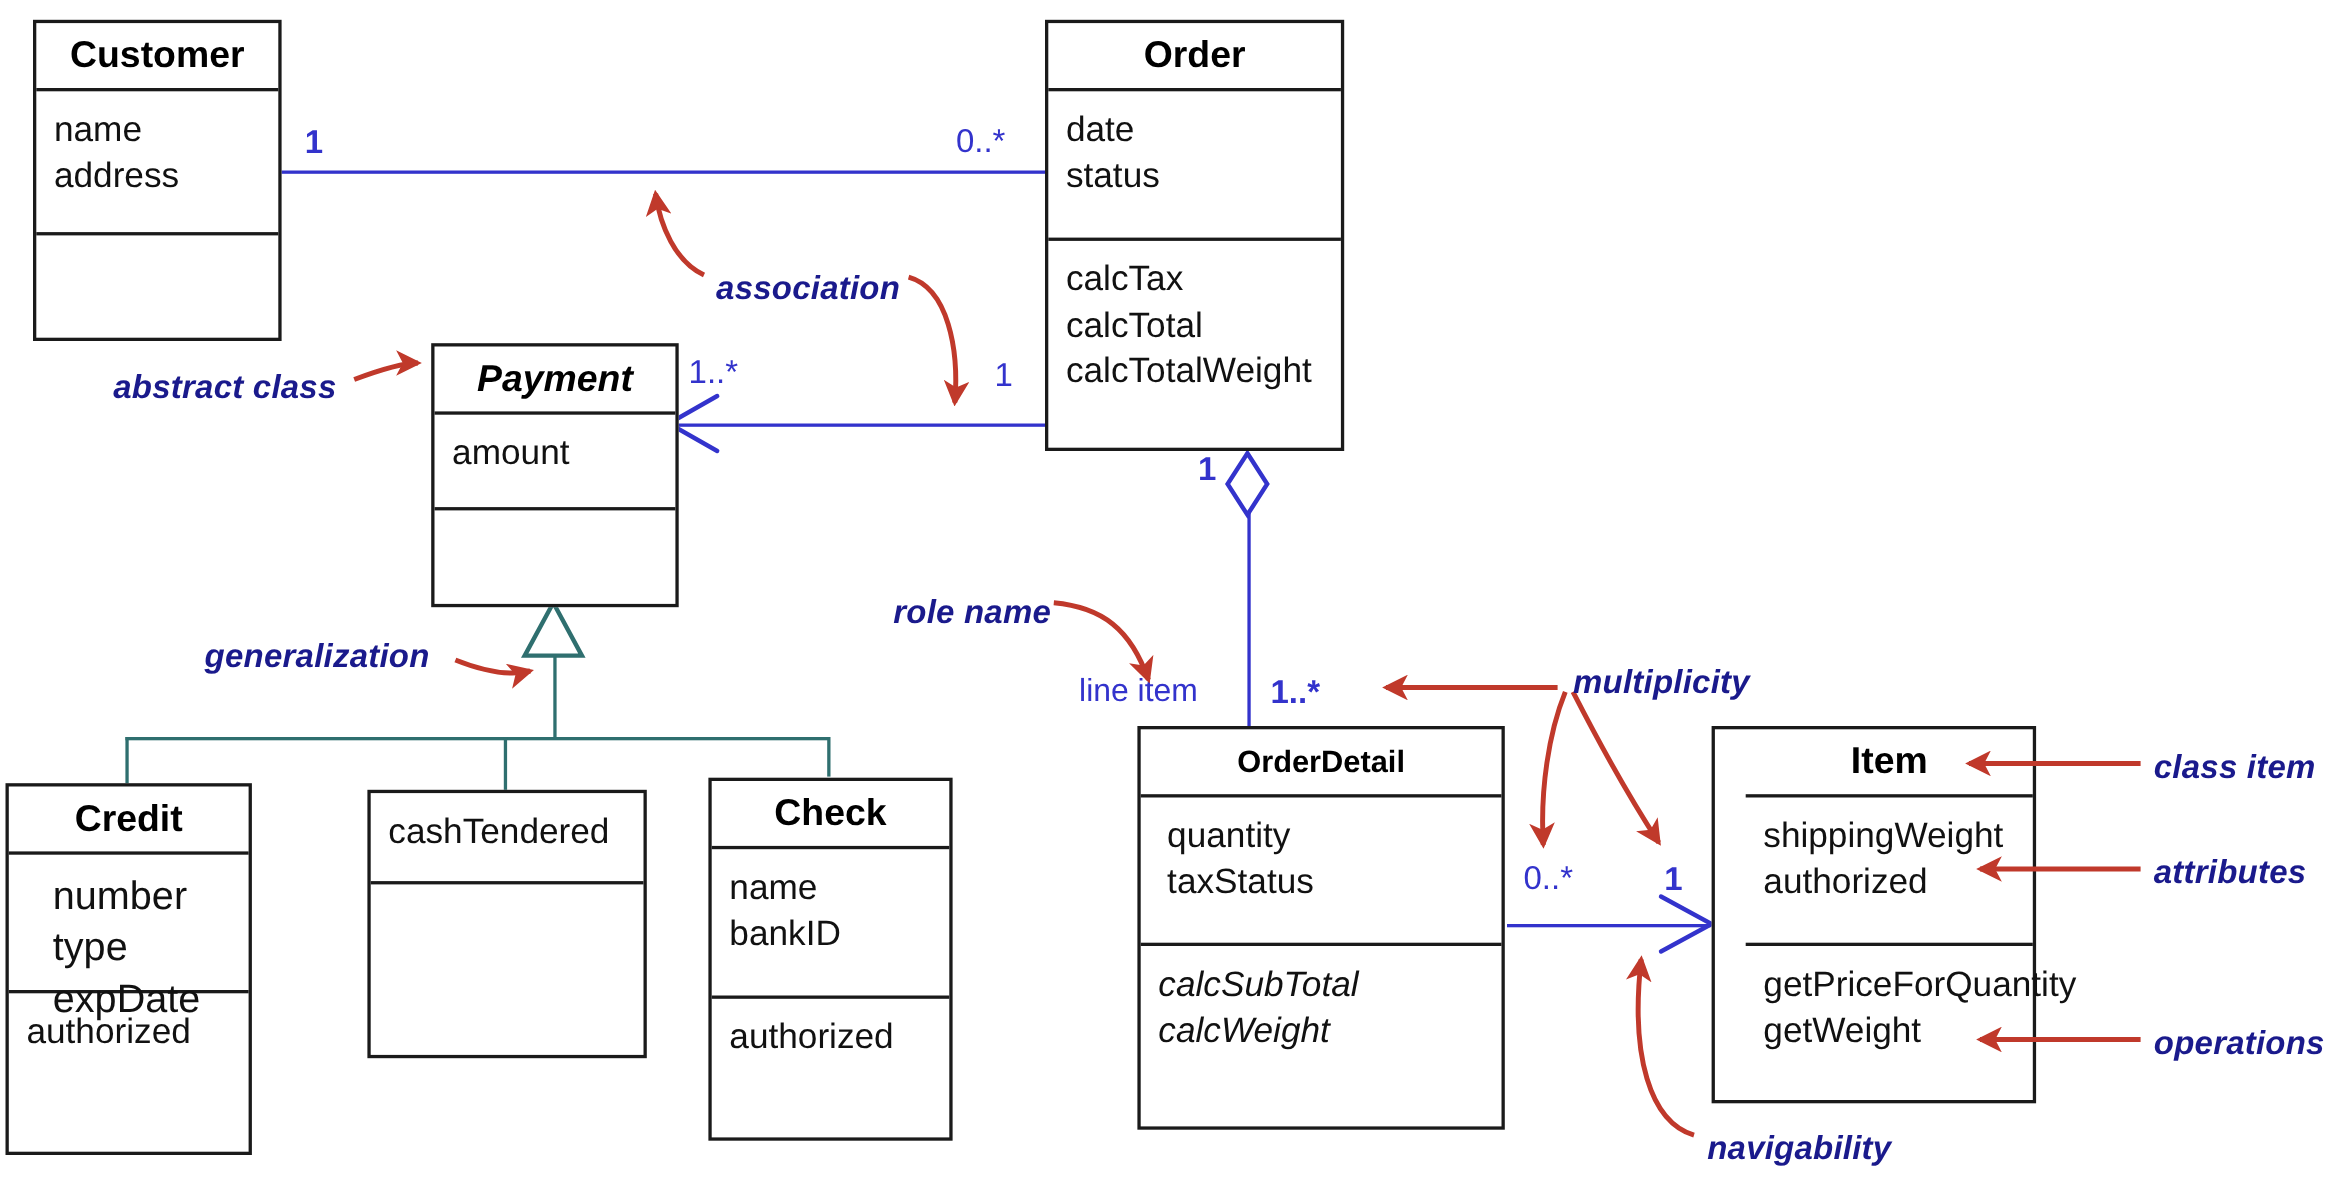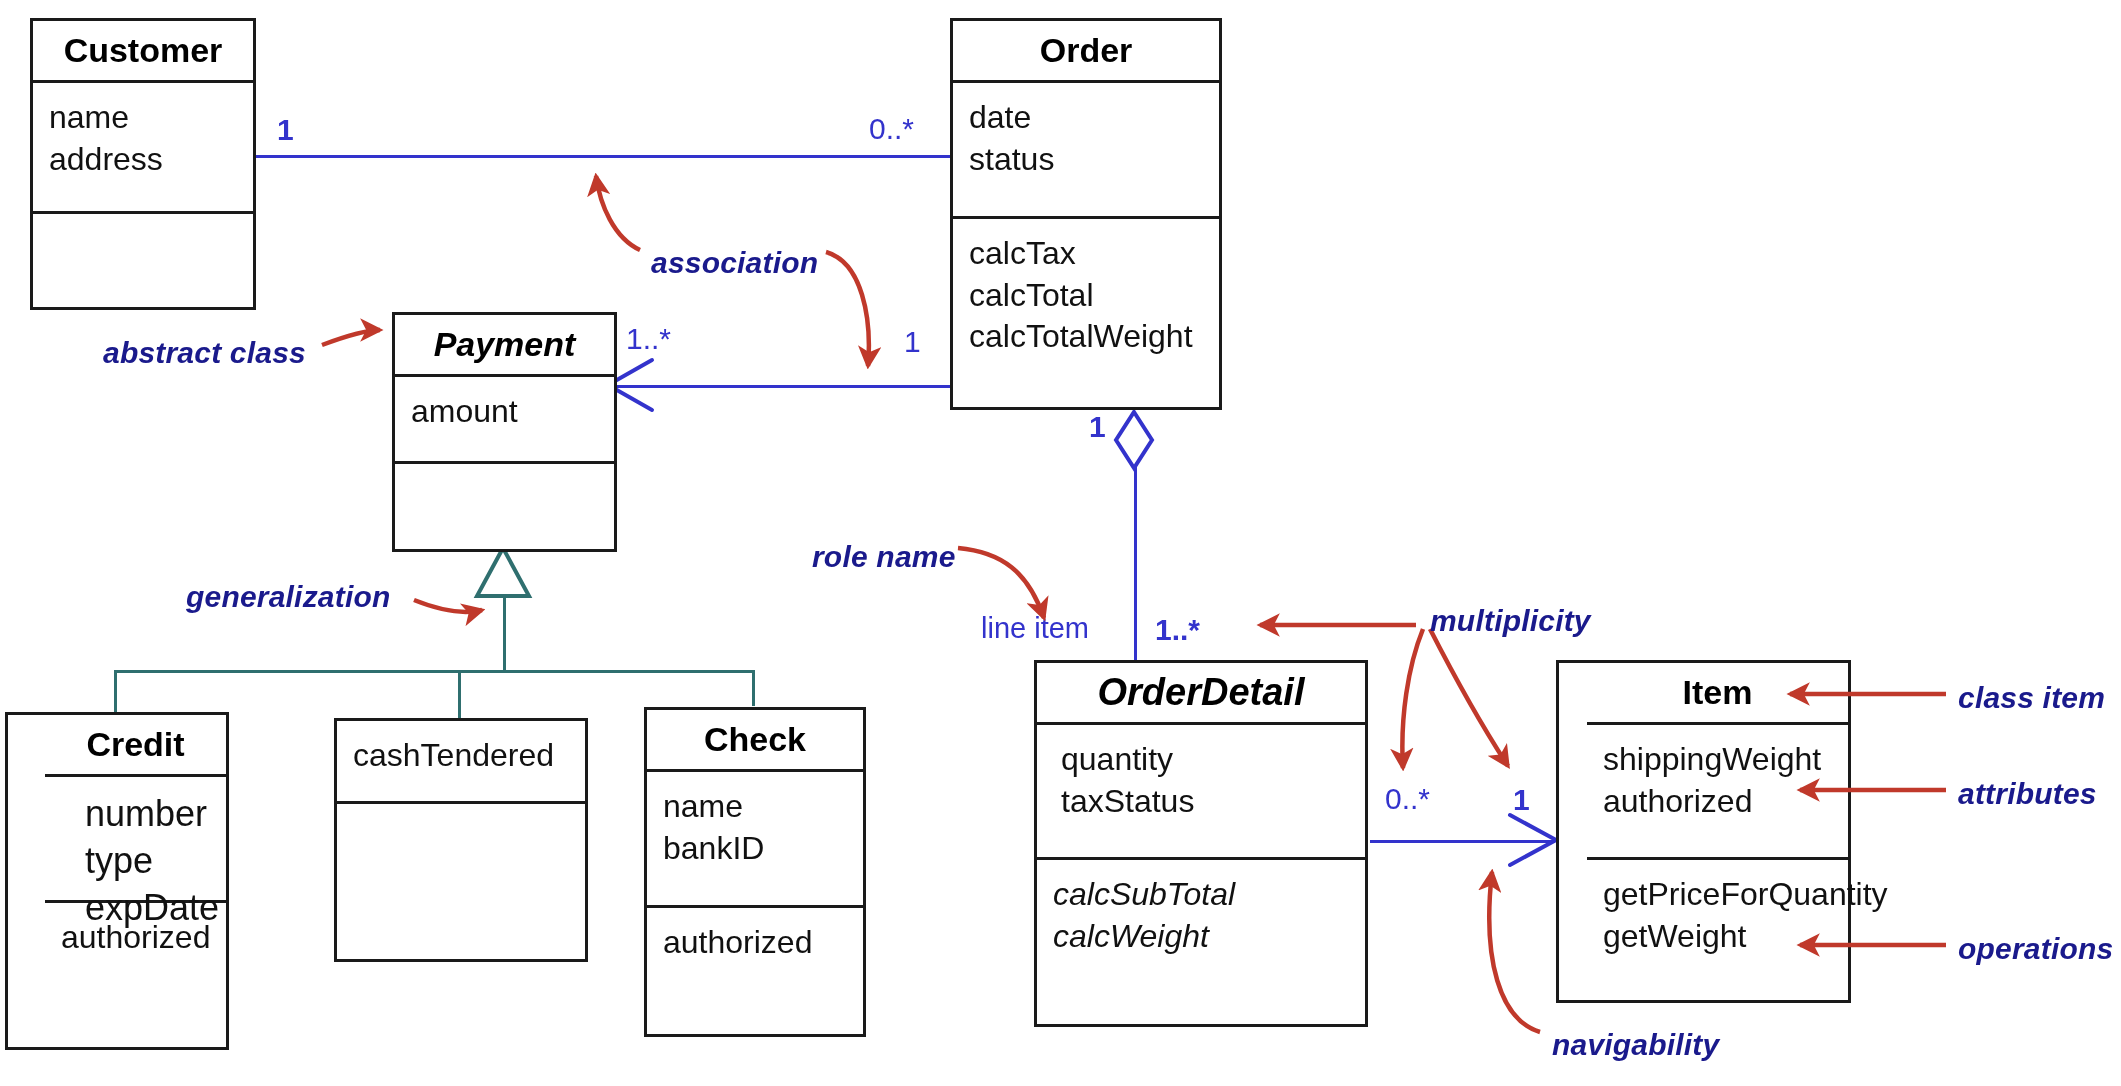--- a/index.html
+++ b/index.html
@@ -165,42 +165,42 @@
 calcTotal
 calcTotalWeight</div>
   </div>
 
   <div class="uml-class" style="left:392px; top:312px; width:225px; height:240px;">
     <div class="uml-name abstract" style="height:62px; font-size:34px;">Payment</div>
     <div class="uml-compartment" style="height:84px; font-size:32px;">amount</div>
     <div class="uml-compartment sep" style="height:88px; font-size:32px;"></div>
   </div>
 
-  <div class="uml-class" style="left:5px; top:712px; width:224px; height:338px;padding-left:37px;">
+  <div class="uml-class" style="left:5px; top:712px; width:224px; height:338px;">
     <div class="uml-name" style="height:62px; font-size:34px;">Credit</div>
     <div class="uml-compartment" style="height:123px; font-size:36px;margin-left:24px;">number
 type
 expDate</div>
     <div class="uml-compartment sep" style="height:127px; font-size:32px;">authorized</div>
   </div>
 
   <div class="uml-class" style="left:334px; top:718px; width:254px; height:244px;">
     <div class="uml-compartment" style="height:80px; font-size:32px;">cashTendered</div>
     <div class="uml-compartment sep" style="height:96px; font-size:32px;"></div>
   </div>
 
   <div class="uml-class" style="left:644px; top:707px; width:222px; height:330px;">
     <div class="uml-name" style="height:62px; font-size:34px;">Check</div>
     <div class="uml-compartment" style="height:133px; font-size:32px;">name
 bankID</div>
     <div class="uml-compartment sep" style="height:129px; font-size:32px;">authorized</div>
   </div>
 
   <div class="uml-class" style="left:1034px; top:660px; width:334px; height:367px;">
-    <div class="uml-name" style="height:62px; font-size:38px;font-style:italic;">OrderDetail</div>
+    <div class="uml-name" style="height:62px; font-size:28px;">OrderDetail</div>
     <div class="uml-compartment" style="height:132px; font-size:32px;padding-left:24px;">quantity
 taxStatus</div>
     <div class="uml-compartment sep" style="height:125px; font-size:32px;font-style:italic;">calcSubTotal
 calcWeight</div>
   </div>
 
   <div class="uml-class" style="left:1556px; top:660px; width:295px; height:343px;padding-left:28px;">
     <div class="uml-name" style="height:62px; font-size:34px;">Item</div>
     <div class="uml-compartment" style="height:132px; font-size:32px;">shippingWeight
 authorized</div>

